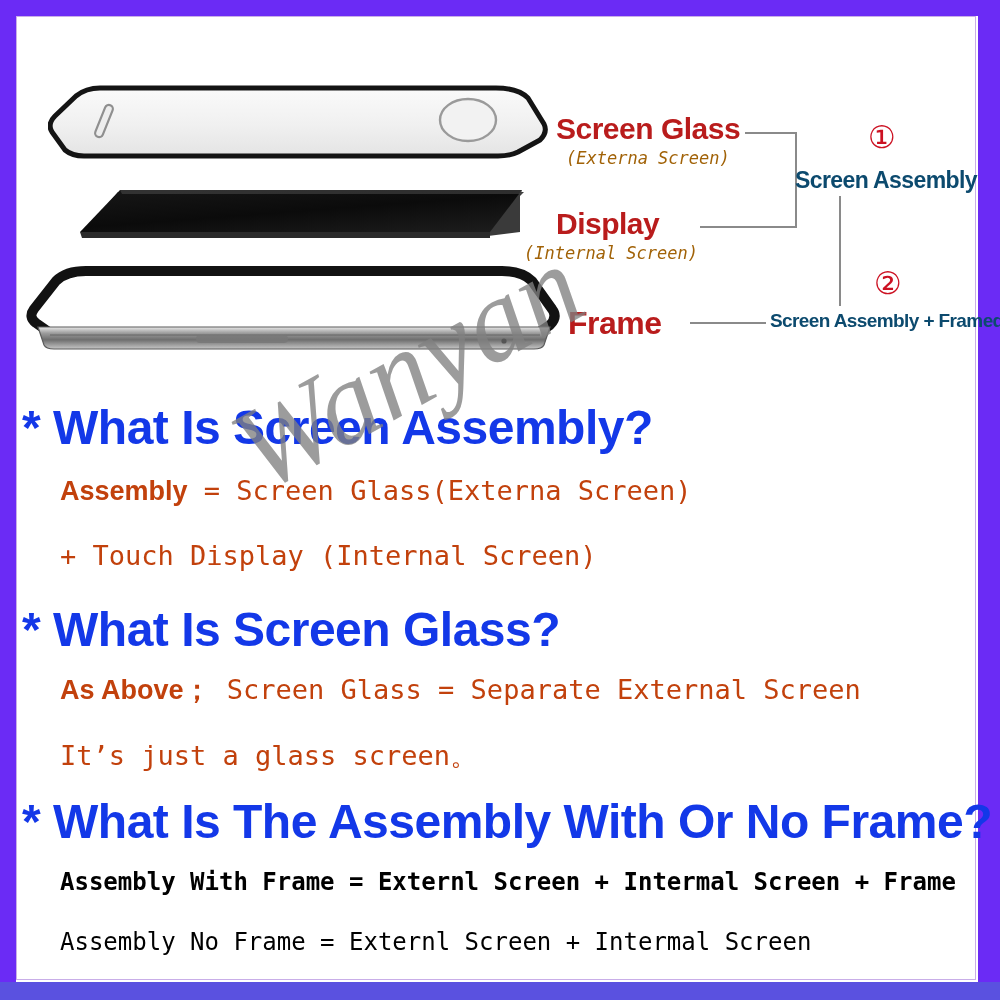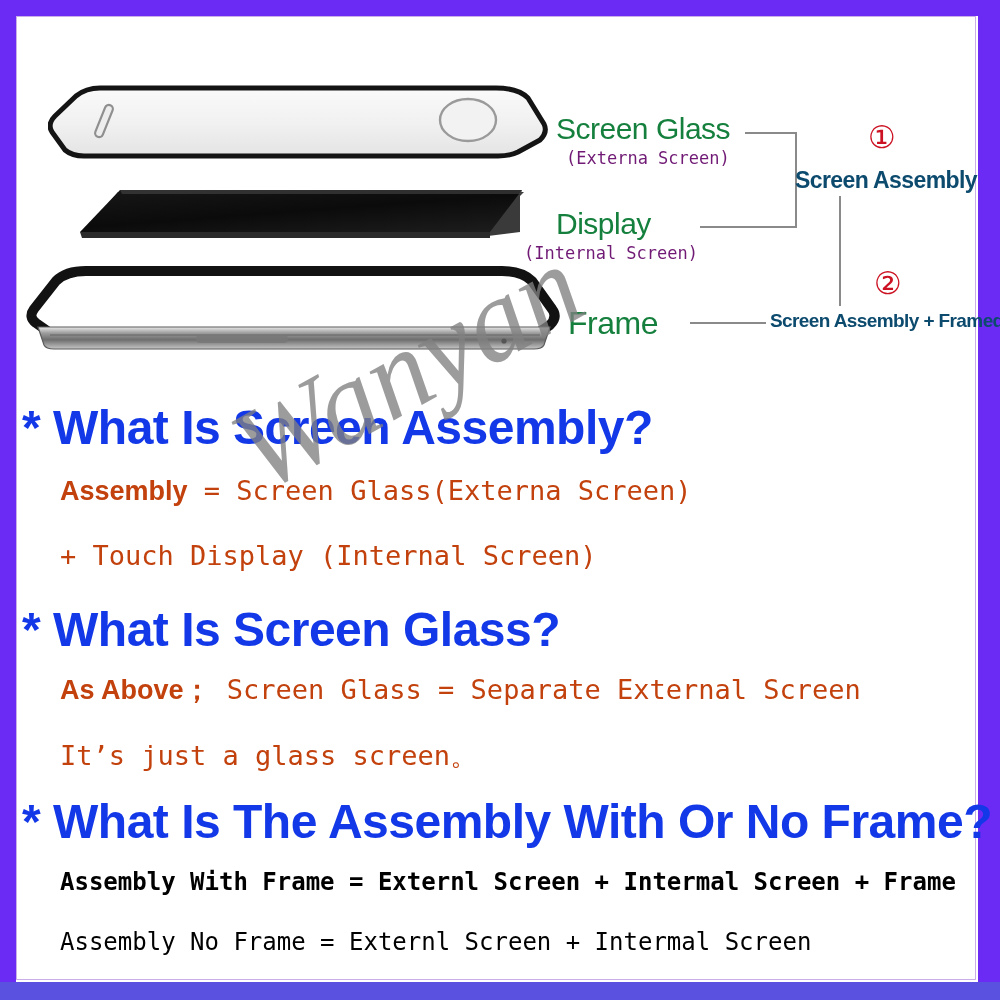--- a/index.html
+++ b/index.html
@@ -35,30 +35,31 @@
 
   
   #layer-glass { position: absolute; left: 30px; top: 22px; width: 500px; height: 78px; }
   #layer-display { position: absolute; left: 58px; top: 128px; width: 450px; height: 60px; }
   #layer-frame { position: absolute; left: 6px; top: 205px; width: 540px; height: 92px; }
 
   
   .label-main {
     position: absolute;
     font-family: "Liberation Sans", sans-serif;
-    font-weight: normal;
-    color: #15803d;
+    font-weight: bold;
+    color: #b91c1c;
     white-space: nowrap;
     letter-spacing: -0.5px;
   }
   .label-sub {
     position: absolute;
     font-family: "DejaVu Sans Mono", monospace;
-    color: #701a75;
-    white-space: nowrap;
+    color: #a16207;
+    white-space: nowrap;
+    font-style: italic;
   }
   #label-screen-glass { left: 556px; top: 112px; font-size: 30px; }
   #label-screen-glass-sub { left: 566px; top: 148px; font-size: 17px; }
   #label-display { left: 556px; top: 207px; font-size: 30px; }
   #label-display-sub { left: 524px; top: 243px; font-size: 17px; }
   #label-frame { left: 568px; top: 305px; font-size: 32px; }
 
   .group-label {
     position: absolute;
     font-family: "Liberation Sans", sans-serif;

